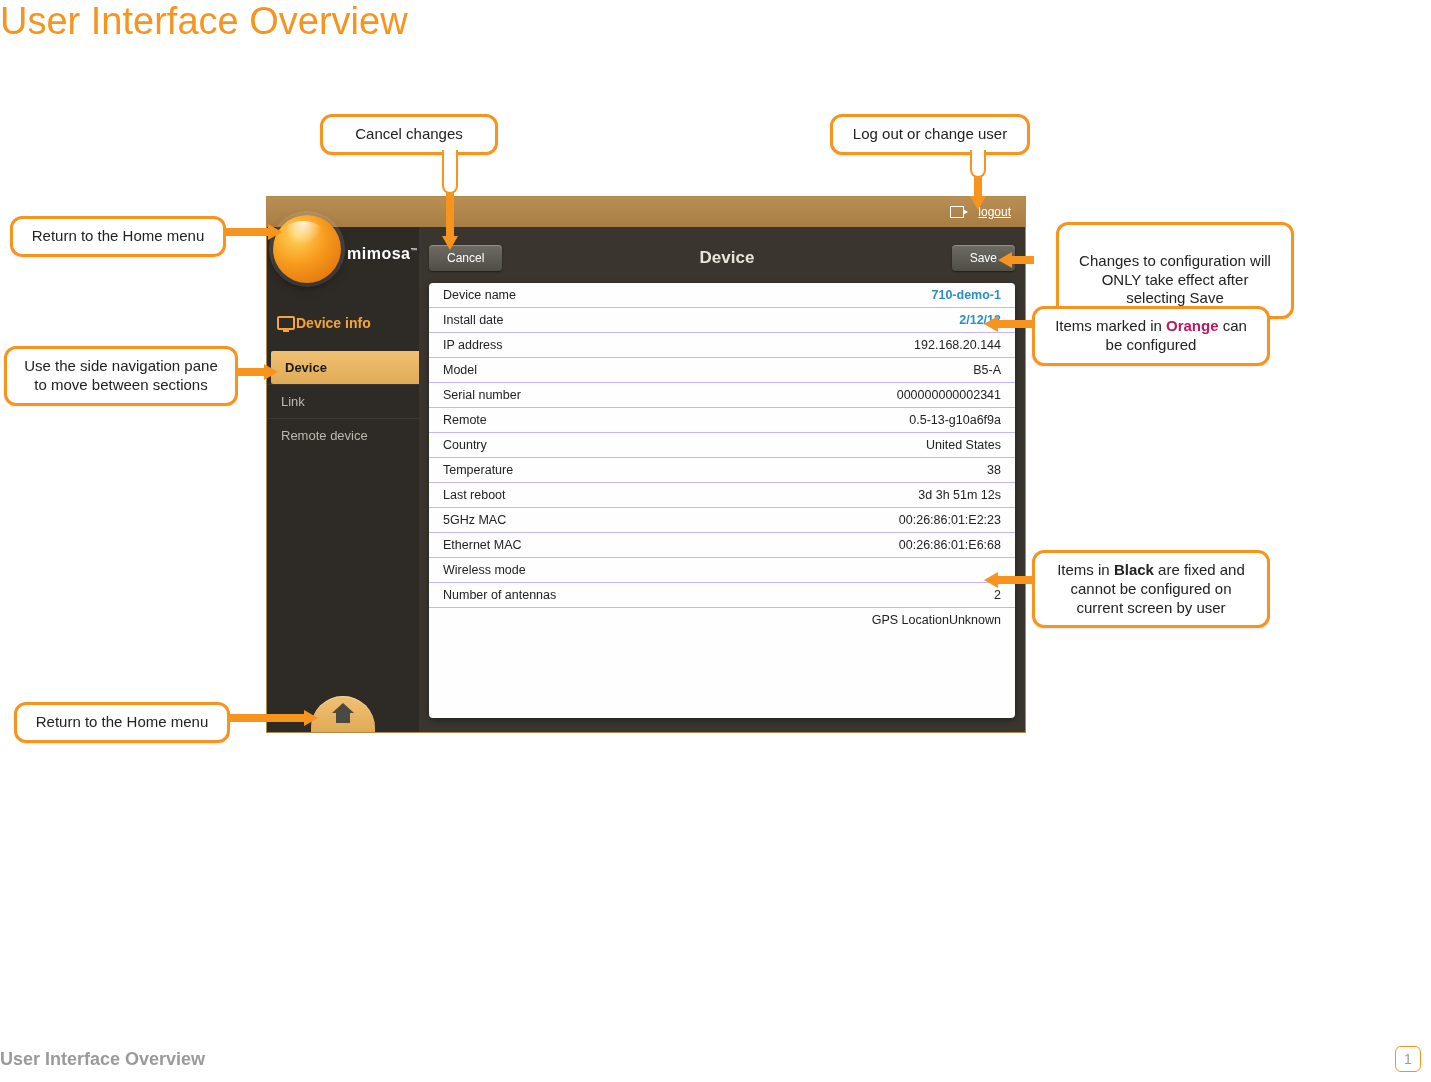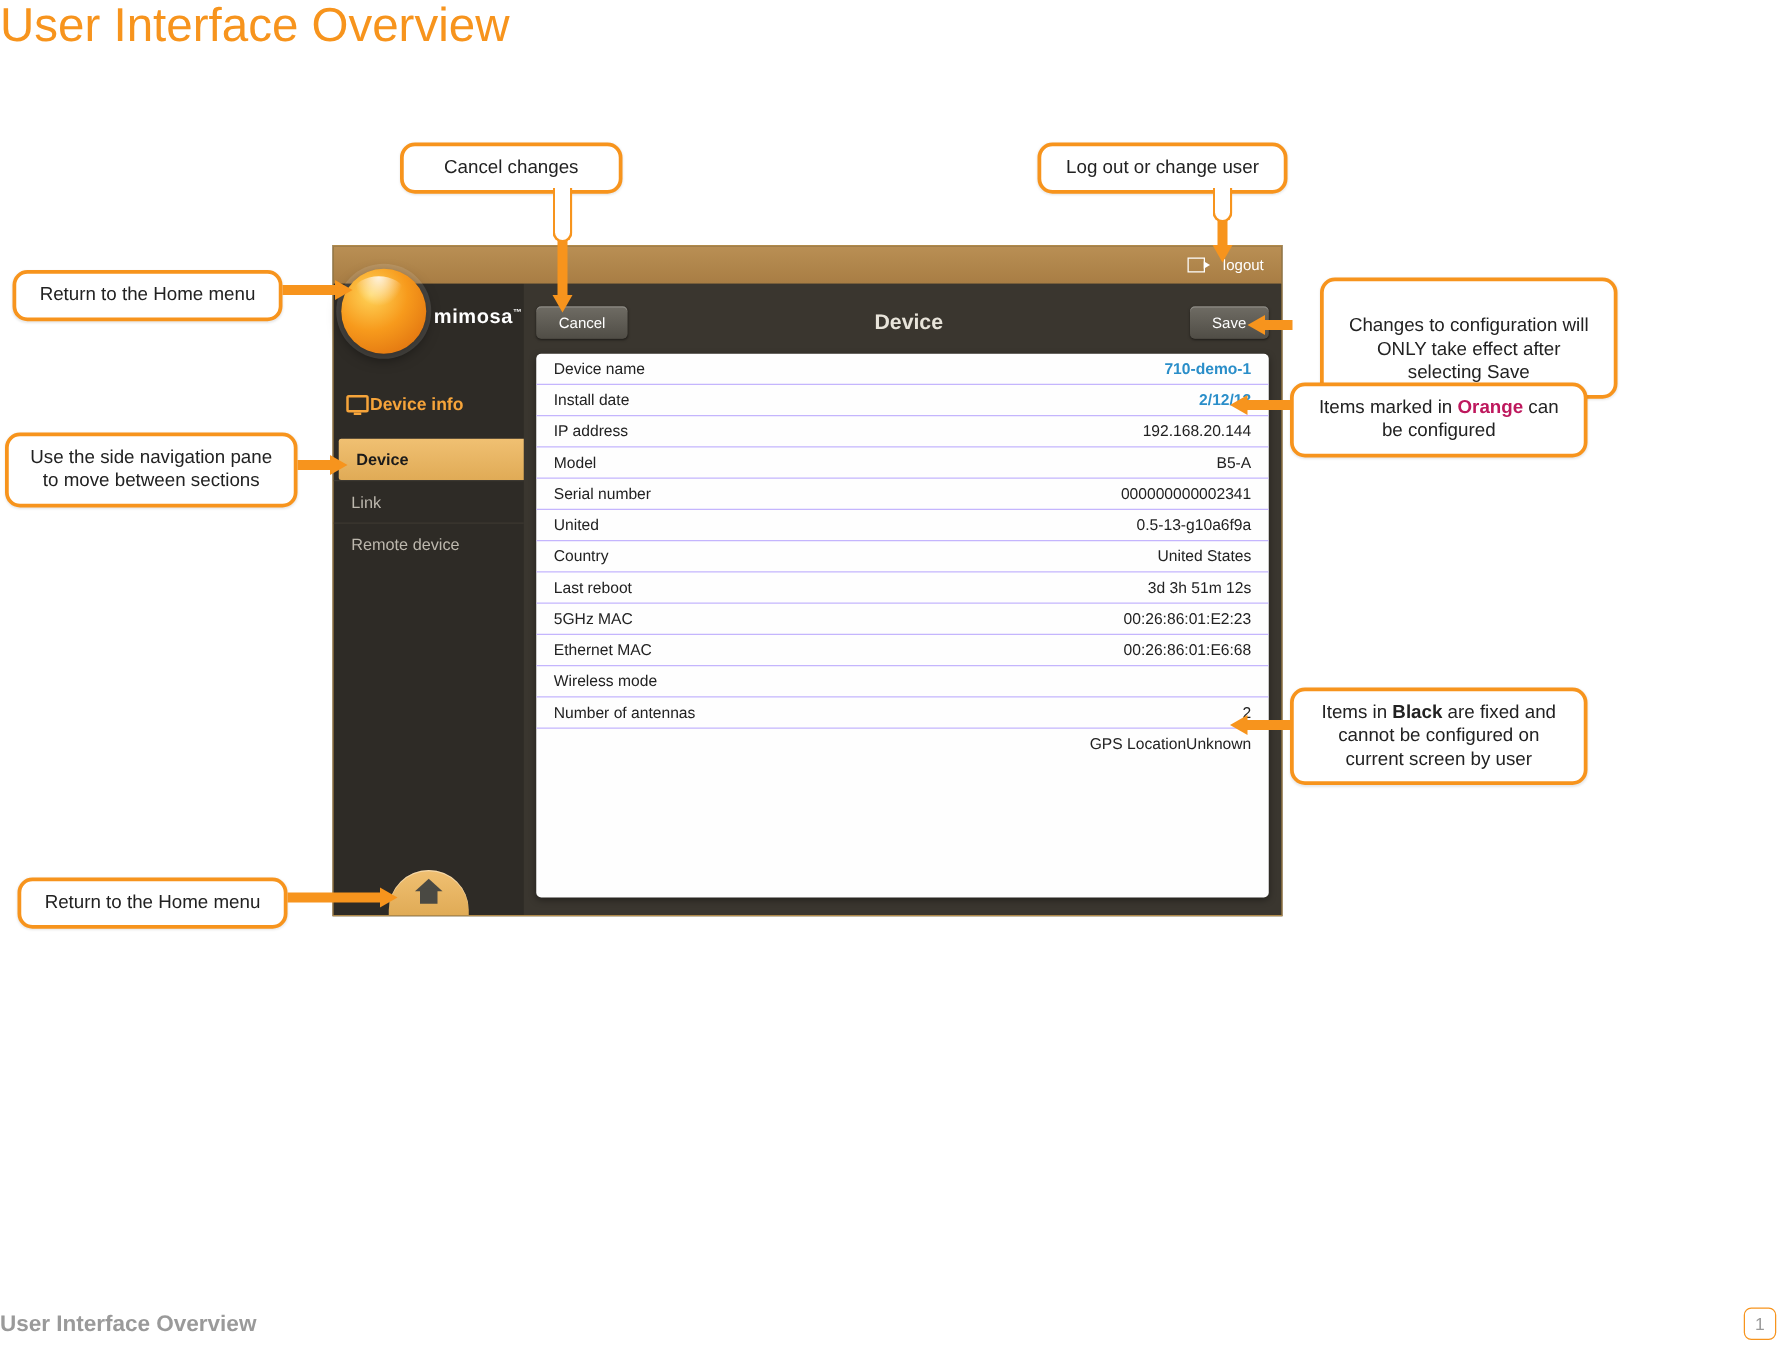--- a/index.html
+++ b/index.html
@@ -3,21 +3,21 @@
 <meta charset="utf-8">
 <style>
   * { box-sizing: border-box; margin: 0; padding: 0; }
   html, body { width: 1431px; height: 1082px; font-family: Arial, Helvetica, sans-serif; background: #fff; position: relative; }
 
   .page-title { position: absolute; left: 0; top: 0; font-size: 38px; font-weight: 400; color: #f7941d; }
 
   .screenshot { position: absolute; left: 266px; top: 196px; width: 760px; height: 537px; border: 1px solid #b08a4a; background: #3a362f; }
 
   .topbar { height: 30px; background: linear-gradient(#b98f54, #a87d44); display: flex; justify-content: flex-end; align-items: center; padding-right: 14px; }
-  .logout { color: #fff; font-size: 12px; display: flex; align-items: center; gap: 14px; cursor: pointer; }
+  .logout { color: #fff; font-size: 12px; display: flex; align-items: center; gap: 14px; cursor: pointer; text-decoration: underline; }
   .logout-icon { width: 14px; height: 12px; border: 1px solid #fff; position: relative; }
   .logout-icon::after { content: ''; position: absolute; right: -5px; top: 2px; width: 0; height: 0; border-top: 3px solid transparent; border-bottom: 3px solid transparent; border-left: 5px solid #fff; }
 
   .app-body { display: flex; height: calc(100% - 30px); }
 
   .sidebar { width: 152px; background: #2e2b26; position: relative; flex-shrink: 0; }
   .logo-wrap { position: absolute; top: -12px; left: 6px; }
   .logo-circle { width: 68px; height: 68px; border-radius: 50%; background: radial-gradient(circle at 35% 30%, #ffd55a, #f79a1c 45%, #d9660b 100%); box-shadow: 0 0 0 4px rgba(255,255,255,0.12), 0 4px 10px rgba(0,0,0,0.5); position: relative; }
   .logo-shine { position: absolute; top: 6px; left: 10px; width: 40px; height: 24px; border-radius: 50%; background: radial-gradient(ellipse at top, rgba(255,255,255,0.85), transparent 70%); }
   .logo-text { position: absolute; left: 74px; top: 30px; color: #fff; font-size: 16px; font-weight: 600; letter-spacing: 0.5px; }
@@ -127,26 +127,30 @@
           </div>
           <div class="row">
             <span class="label">Model</span>
             <span class="value">B5-A</span>
           </div>
           <div class="row">
             <span class="label">Serial number</span>
             <span class="value">000000000002341</span>
           </div>
           <div class="row">
-            <span class="label">United</span>
+            <span class="label">Remote</span>
             <span class="value">0.5-13-g10a6f9a</span>
           </div>
           <div class="row">
             <span class="label">Country</span>
             <span class="value">United States</span>
+          </div>
+          <div class="row">
+            <span class="label">Temperature</span>
+            <span class="value">38</span>
           </div>
           <div class="row">
             <span class="label">Last reboot</span>
             <span class="value">3d 3h 51m 12s</span>
           </div>
           <div class="row">
             <span class="label">5GHz MAC</span>
             <span class="value">00:26:86:01:E2:23</span>
           </div>
           <div class="row">

